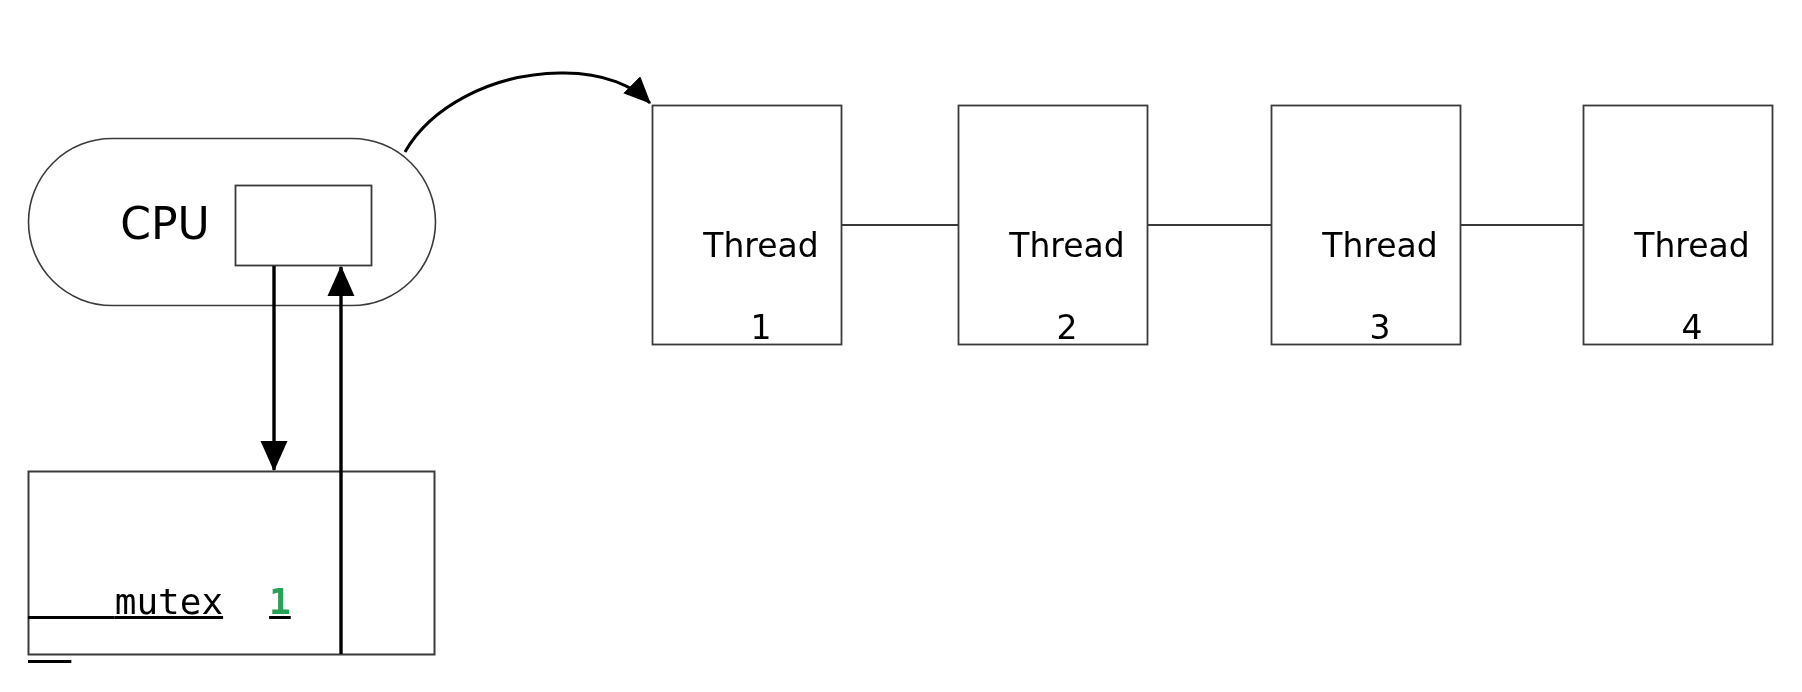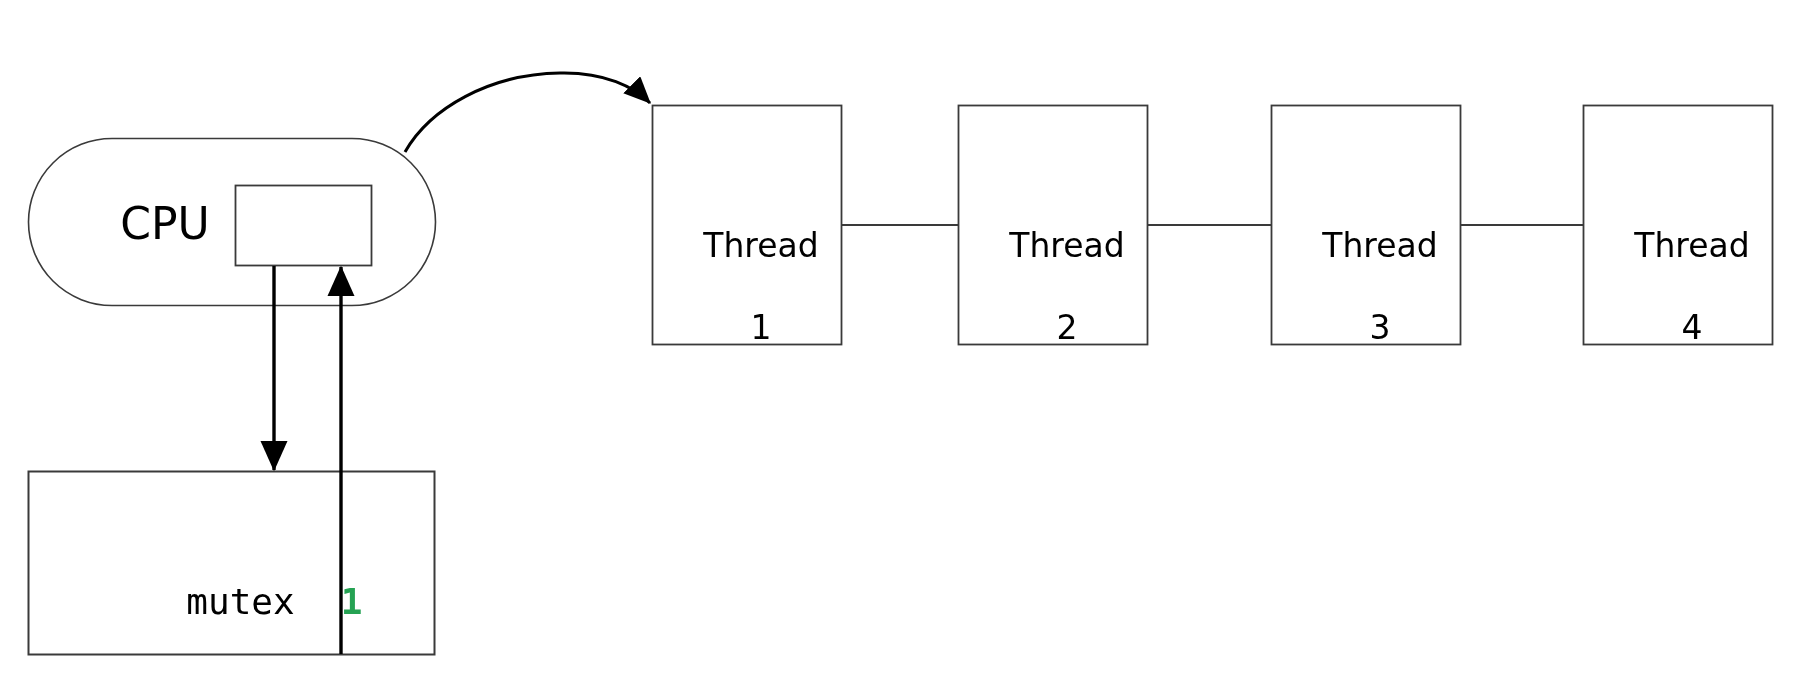--- a/index.html
+++ b/index.html
@@ -44,21 +44,22 @@
     top: 184px;
     width: 176px;
   }
   .mutex-label {
     left: 28px;
     top: 536px;
     width: 406px;
     font-size: 36px;
     line-height: 44px;
     font-family: "DejaVu Sans Mono", "Liberation Mono", monospace;
-    text-align: center;
+    text-align: left;
+    text-decoration: underline;
   }
   .mutex-value {
     font-weight: bold;
     margin-left: 46px;
   }
 </style>
 </head>
 <body>
 
 <div id="canvas">

